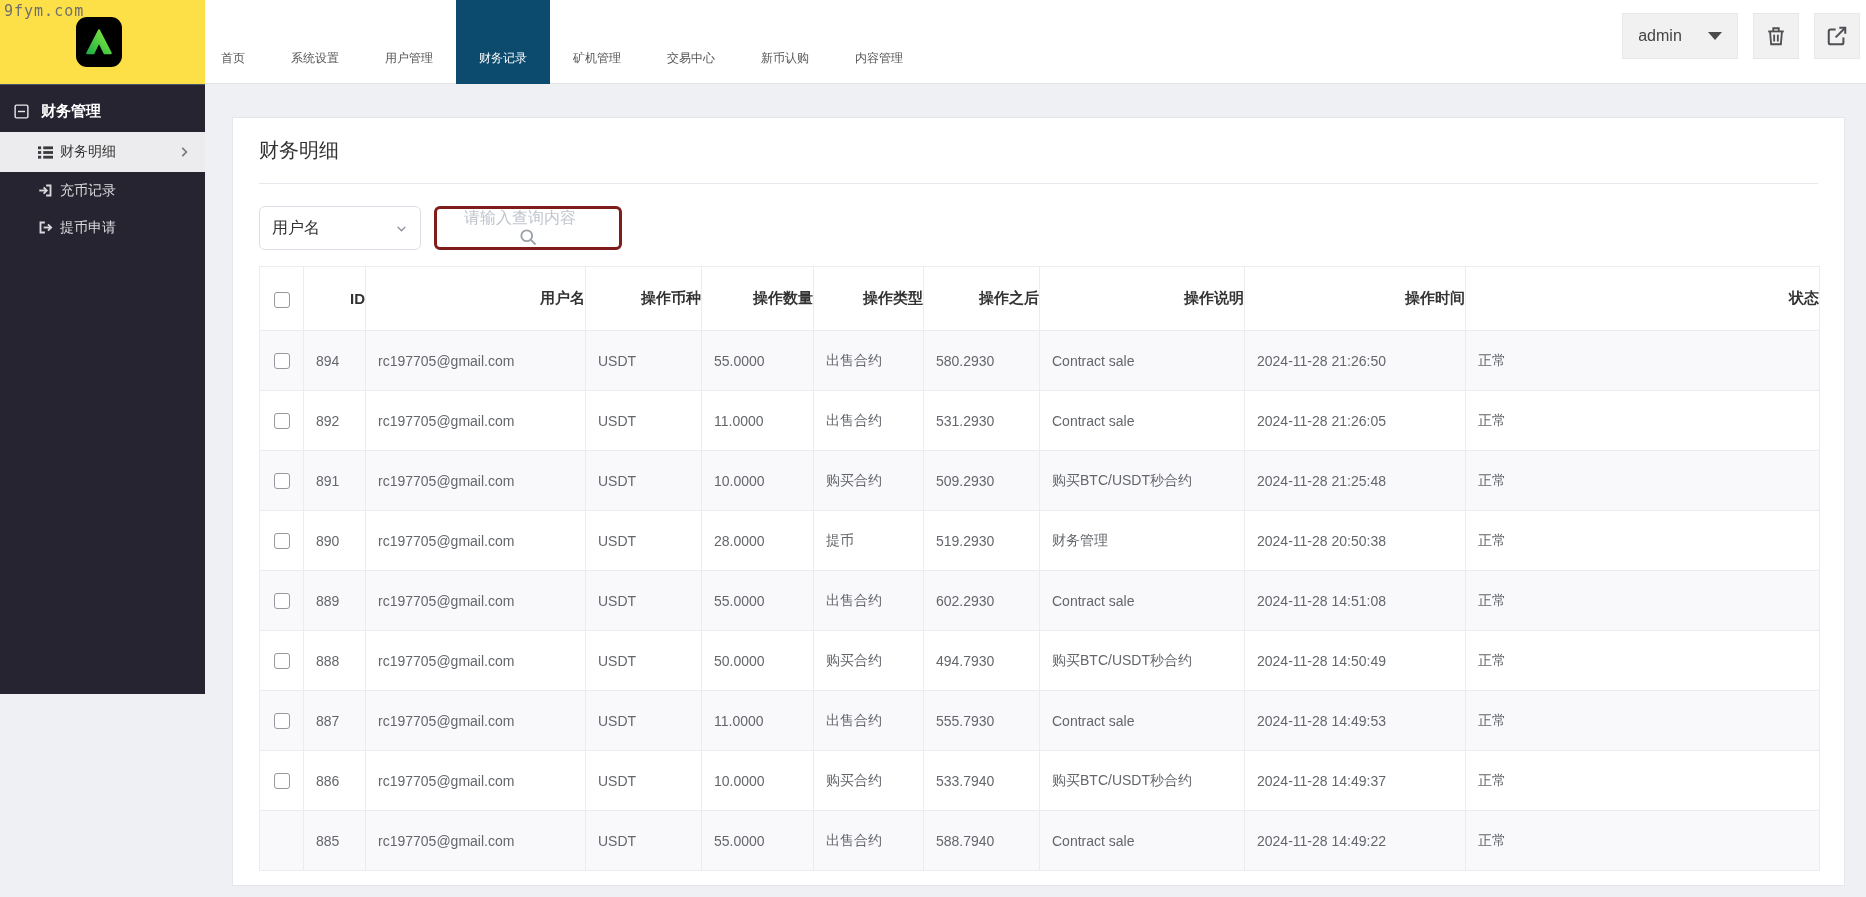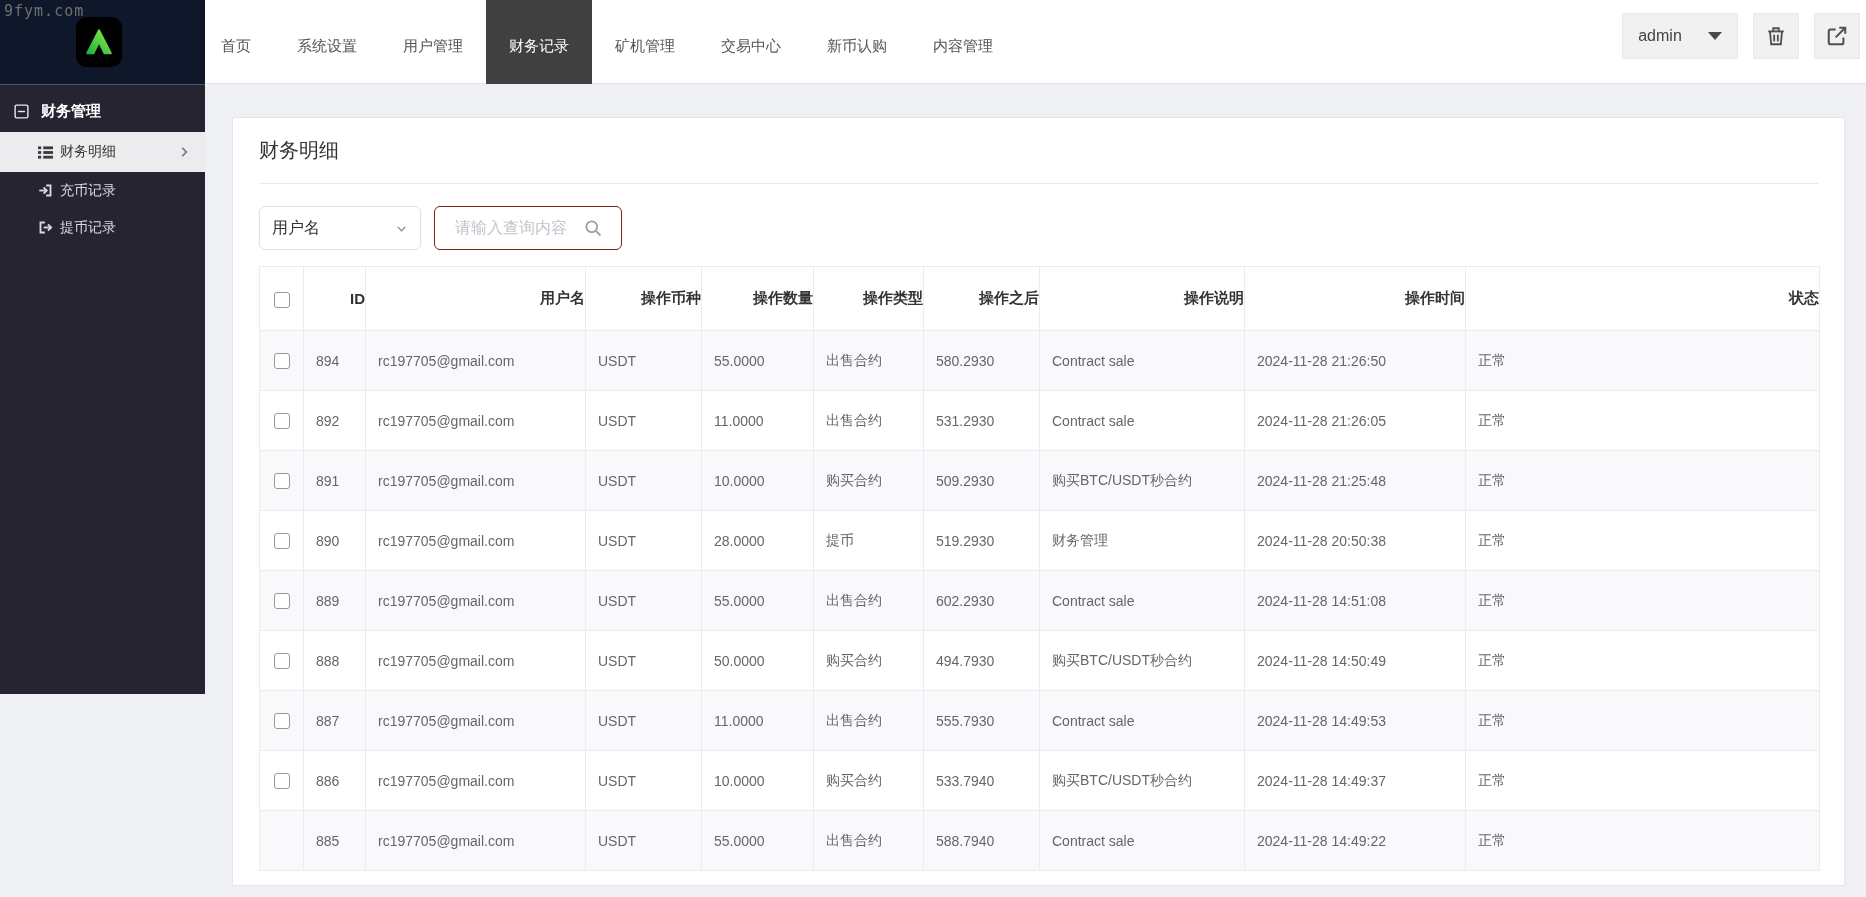--- a/index.html
+++ b/index.html
@@ -3,45 +3,45 @@
 <meta charset="utf-8">
 <style>
   * { margin:0; padding:0; box-sizing:border-box; }
   html,body { background:#dfe2e8; }
   .app {
     position:relative; width:1866px; height:897px; overflow:hidden;
     background:#eef0f4; font-family:"Liberation Sans","DejaVu Sans",sans-serif;
   }
   
   .topbar { position:absolute; left:0; top:0; width:1866px; height:84px; background:#fff; border-bottom:1px solid #e2e4e8; }
-  .brand { position:absolute; left:0; top:0; width:205px; height:103px; background:#0f172a; }
+  .brand { position:absolute; left:0; top:0; width:205px; height:103px; background:#fde047; }
   .watermark { position:absolute; left:4px; top:2px; font:15px "DejaVu Sans Mono","Liberation Mono",monospace; color:#6f6f6f; letter-spacing:1px; }
   .logo { position:absolute; left:76px; top:17px; width:46px; height:50px; background:#000; border-radius:11px; display:flex; align-items:center; justify-content:center; }
   .top-nav { position:absolute; left:198px; top:0; height:84px; display:flex; }
-  .nav-item { padding:4px 23px; line-height:84px; font-size:15px; color:#555; cursor:pointer; white-space:nowrap; }
-  .nav-item.active { background:#404040; color:#fff; }
+  .nav-item { padding:16px 23px; line-height:84px; font-size:12px; color:#555; cursor:pointer; white-space:nowrap; }
+  .nav-item.active { background:#0c4a6e; color:#fff; }
   .topbar-right { position:absolute; right:6px; top:13px; height:46px; display:flex; gap:15px; align-items:center; }
   .hbtn { height:46px; background:#f1f1f2; border:1px solid #e8e8eb; display:flex; align-items:center; justify-content:center; color:#444; cursor:pointer; }
   .hbtn.admin { width:116px; font-size:16px; gap:26px; }
   .hbtn.iconbtn { width:46px; }
   .caret-down { width:0; height:0; border-left:7px solid transparent; border-right:7px solid transparent; border-top:8px solid #4a4a4a; display:inline-block; }
   
   .sidebar { position:absolute; left:0; top:84px; width:205px; height:610px; background:#262430; border-top:1px solid #4e5568; }
   .side-section { display:flex; align-items:center; gap:11px; color:#fff; font-weight:bold; font-size:15px; margin:14px 0 0 13px; height:24px; cursor:pointer; }
   .side-list { margin-top:9px; }
   .side-item { position:relative; display:flex; align-items:center; gap:7px; color:#d9d9dd; font-size:14px; height:37px; padding-left:38px; cursor:pointer; }
   .side-item.active { background:#ececee; color:#333; height:40px; }
   .side-item .chev { position:absolute; right:14px; display:flex; }
   
   .main-panel { position:absolute; left:232px; top:117px; width:1613px; height:769px; background:#fff; border:1px solid #e4e6eb; overflow:hidden; }
   .panel-title { margin:19px 0 0 26px; font-size:20px; color:#333; font-weight:normal; }
   .divider { margin:19px 26px 0 26px; border-top:1px solid #e8e9ee; height:0; }
   .filters { margin:22px 0 0 26px; display:flex; gap:13px; }
   .fselect { width:162px; height:44px; border:1px solid #dcdfe6; border-radius:6px; display:flex; align-items:center; justify-content:space-between; padding:0 12px; font-size:16px; color:#333; cursor:pointer; background:#fff; }
-  .fsearch { width:188px; height:44px; border:1px solid #7f1d1d; border-radius:6px; display:flex; align-items:center; justify-content:space-between; padding:0 20px; background:#fff; }
+  .fsearch { width:188px; height:44px; border:3px solid #7f1d1d; border-radius:6px; display:flex; align-items:center; justify-content:space-between; padding:0 20px; background:#fff;flex-direction:column; }
   .fsearch input { border:none; outline:none; width:128px; font-size:16px; color:#333; font-family:inherit; background:transparent; }
   .fsearch input::placeholder { color:#c0c4cc; }
   
   .table-wrap { margin:16px 26px 0 26px; }
   table { width:1561px; border-collapse:collapse; table-layout:fixed; }
   th, td { border:1px solid #ebebf0; text-align:left; padding:0 0 0 12px; overflow:hidden; white-space:nowrap; }
   th { height:64px; font-size:15px; color:#333; font-weight:bold; background:#fff;text-align:right; }
   td { height:60px; font-size:14px; color:#63666b; }
   tbody tr:nth-child(odd) { background:#f9f9fb; }
   .cbx { width:16px; height:16px; border:1px solid #97979e; border-radius:3px; background:#fff; display:inline-block; vertical-align:middle; cursor:pointer; }
@@ -147,21 +147,21 @@
           <span>充币记录</span>
         </div>
         <div class="side-item">
           <span class="icn">
             <svg width="15" height="15" viewBox="0 0 24 24" fill="none" stroke="#d9d9dd" stroke-width="3">
               <path d="M11 4H4v16h7"></path>
               <path d="M9 12h12"></path>
               <path d="M16 7l5 5-5 5"></path>
             </svg>
           </span>
-          <span>提币记录</span>
+          <span>提币申请</span>
         </div>
       </div>
   </aside>
 
   <main class="main-panel">
     <h2 class="panel-title">财务明细</h2>
     <div class="divider"></div>
 
     <div class="filters">
       <div class="fselect">

